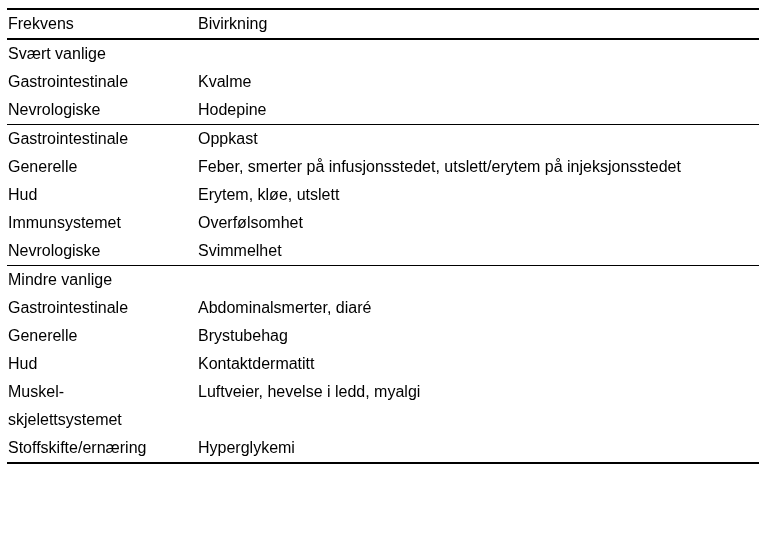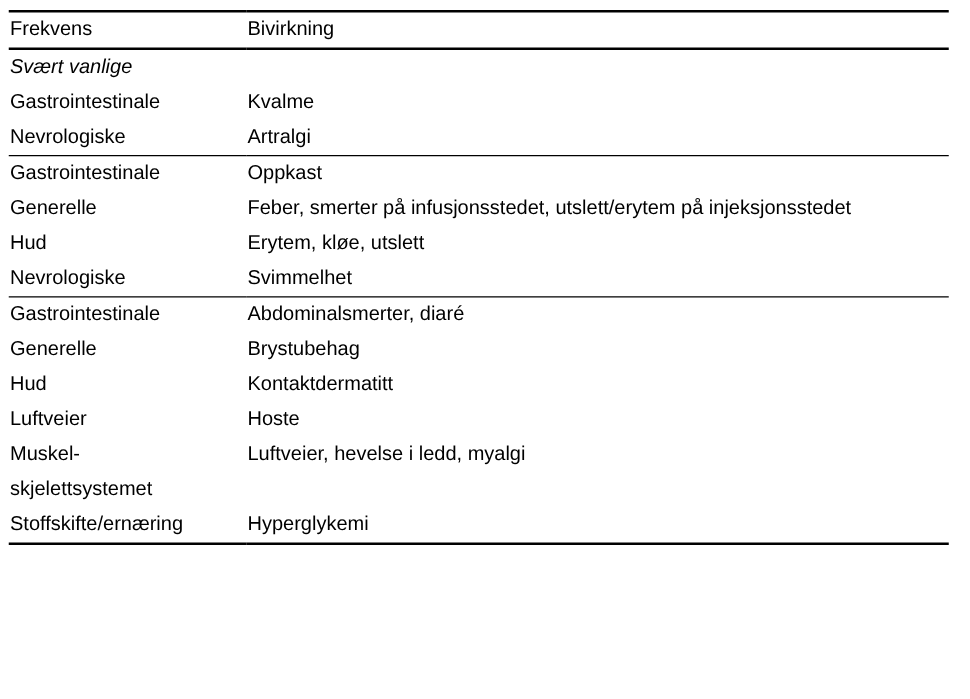--- a/index.html
+++ b/index.html
@@ -41,21 +41,20 @@
   th, td {
     font-weight: normal;
     text-align: left;
     vertical-align: top;
     padding: 0 0 0 1px;
     line-height: 28px;
     white-space: pre-line;
     overflow: hidden;
   }
   tr.section-title-row td {
-    font-style: italic;
   }
 </style>
 </head>
 <body>
 
 <div class="page">
   <table class="adverse-table">
     <colgroup>
       <col class="col-frekvens">
       <col class="col-bivirkning">
@@ -70,57 +69,60 @@
   <tbody class="section">
         <tr class="section-title-row">
           <td colspan="2">Svært vanlige</td>
         </tr>
         <tr>
           <td>Gastrointestinale</td>
           <td>Kvalme</td>
         </tr>
         <tr>
           <td>Nevrologiske</td>
-          <td>Artralgi</td>
+          <td>Hodepine</td>
         </tr>
       </tbody>
       <tbody class="section">
         <tr>
           <td>Gastrointestinale</td>
           <td>Oppkast</td>
         </tr>
         <tr>
           <td>Generelle</td>
           <td>Feber, smerter på infusjonsstedet, utslett/erytem på injeksjonsstedet</td>
         </tr>
         <tr>
           <td>Hud</td>
           <td>Erytem, kløe, utslett</td>
         </tr>
         <tr>
+          <td>Immunsystemet</td>
+          <td>Overfølsomhet</td>
+        </tr>
+        <tr>
           <td>Nevrologiske</td>
           <td>Svimmelhet</td>
         </tr>
       </tbody>
       <tbody class="section">
+        <tr class="section-title-row">
+          <td colspan="2">Mindre vanlige</td>
+        </tr>
         <tr>
           <td>Gastrointestinale</td>
           <td>Abdominalsmerter, diaré</td>
         </tr>
         <tr>
           <td>Generelle</td>
           <td>Brystubehag</td>
         </tr>
         <tr>
           <td>Hud</td>
           <td>Kontaktdermatitt</td>
-        </tr>
-        <tr>
-          <td>Luftveier</td>
-          <td>Hoste</td>
         </tr>
         <tr>
           <td>Muskel-
 skjelettsystemet</td>
           <td>Luftveier, hevelse i ledd, myalgi</td>
         </tr>
         <tr>
           <td>Stoffskifte/ernæring</td>
           <td>Hyperglykemi</td>
         </tr>

